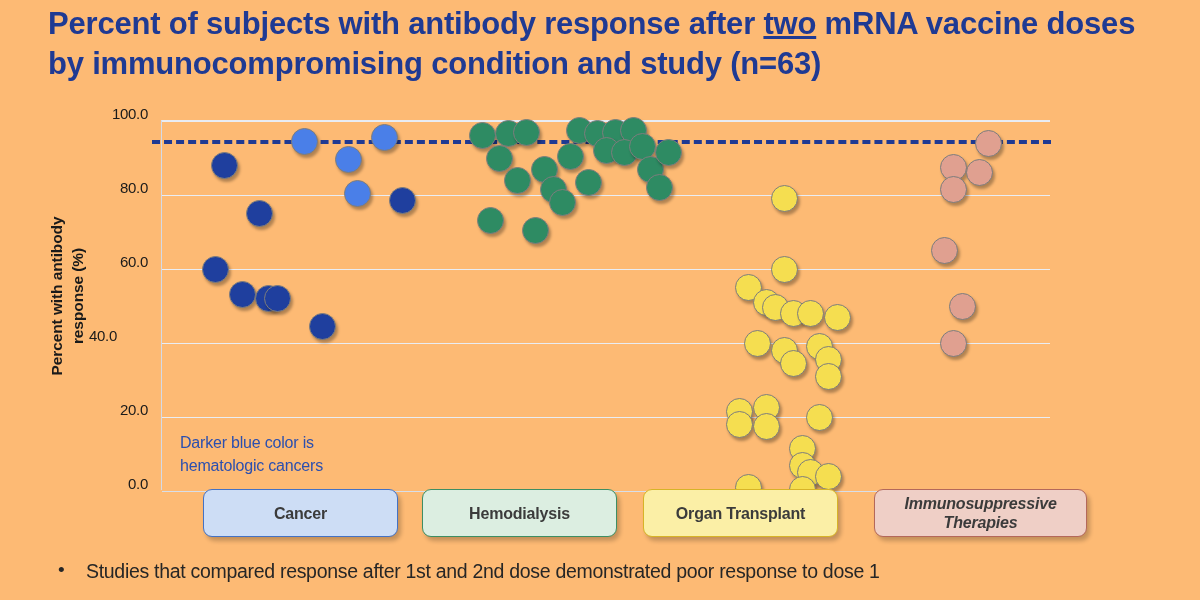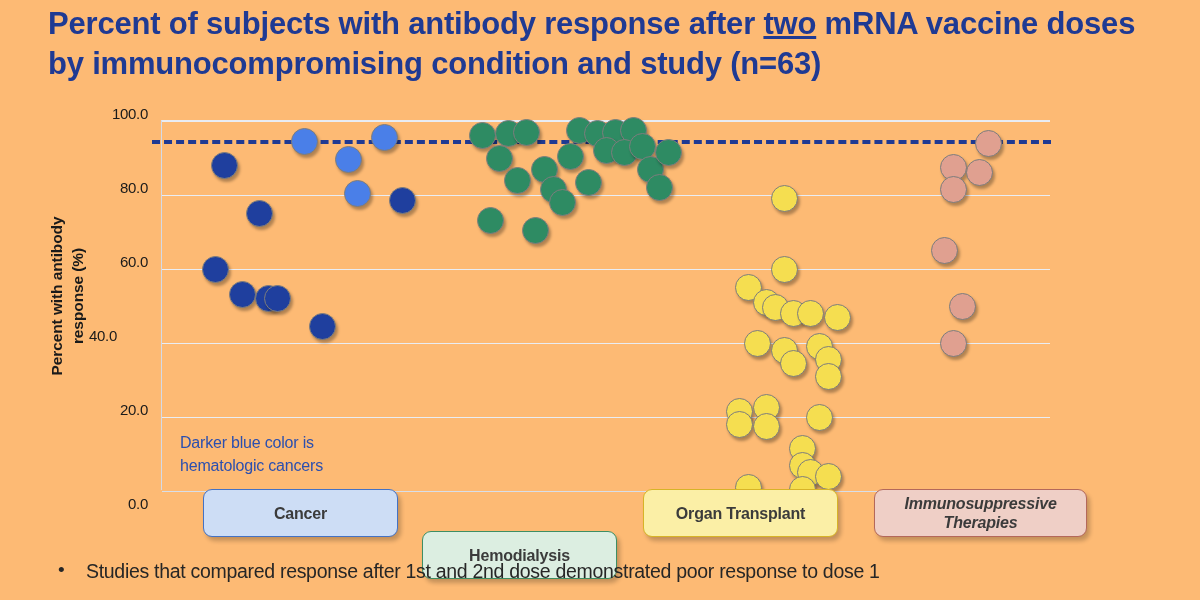--- a/index.html
+++ b/index.html
@@ -261,33 +261,33 @@
         <div class="dot" title="Immunosuppressive Therapies: 65%" style="width: 27px; height: 27px; left: 768.82px; top: 116px; background: rgb(224, 160, 144); border: 1.6px solid rgb(125, 125, 125);"></div>
         <div class="dot" title="Immunosuppressive Therapies: 50%" style="width: 27px; height: 27px; left: 786.6px; top: 171.5px; background: rgb(224, 160, 144); border: 1.6px solid rgb(125, 125, 125);"></div>
         <div class="dot" title="Immunosuppressive Therapies: 40%" style="width: 27px; height: 27px; left: 777.71px; top: 208.5px; background: rgb(224, 160, 144); border: 1.6px solid rgb(125, 125, 125);"></div>
         <div id="blue-note">
           <div>Darker blue color is</div>
           <div>hematologic cancers</div>
         </div>
       </div>
 
     <div id="yticks-host">
-        <div class="ytick" style="top: 375px; margin-top: 20px;">0.0</div>
+        <div class="ytick" style="top: 375px;">0.0</div>
         <div class="ytick" style="top: 301px;">20.0</div>
         <div class="ytick" style="top: 227px; text-align: center;">40.0</div>
         <div class="ytick" style="top: 153px;">60.0</div>
         <div class="ytick" style="top: 79px;">80.0</div>
         <div class="ytick" style="top: 5px;">100.0</div>
       </div>
 
   </div>
 
   <div id="catboxes">
       <div class="catbox" style="left: 203px; width: 195px; background: rgb(205, 221, 245); border-color: rgb(68, 114, 196);">Cancer</div>
-      <div class="catbox" style="left: 422px; width: 195px; background: rgb(220, 238, 225); border-color: rgb(62, 142, 99); margin-top: 42px;">Hemodialysis</div>
+      <div class="catbox" style="left: 422px; width: 195px; background: rgb(220, 238, 225); border-color: rgb(62, 142, 99);">Hemodialysis</div>
       <div class="catbox" style="left: 643px; width: 195px; background: rgb(251, 239, 166); border-color: rgb(215, 179, 39);">Organ Transplant</div>
       <div class="catbox" style="left: 874px; width: 213px; background: rgb(239, 207, 198); border-color: rgb(180, 104, 90); font-style: italic;">Immunosuppressive Therapies</div>
     </div>
 
   <div id="bullet">
     <span class="marker">•</span><span>Studies that compared response after 1st and 2nd dose demonstrated poor response to dose 1</span>
   </div>
 
 </div>
 

